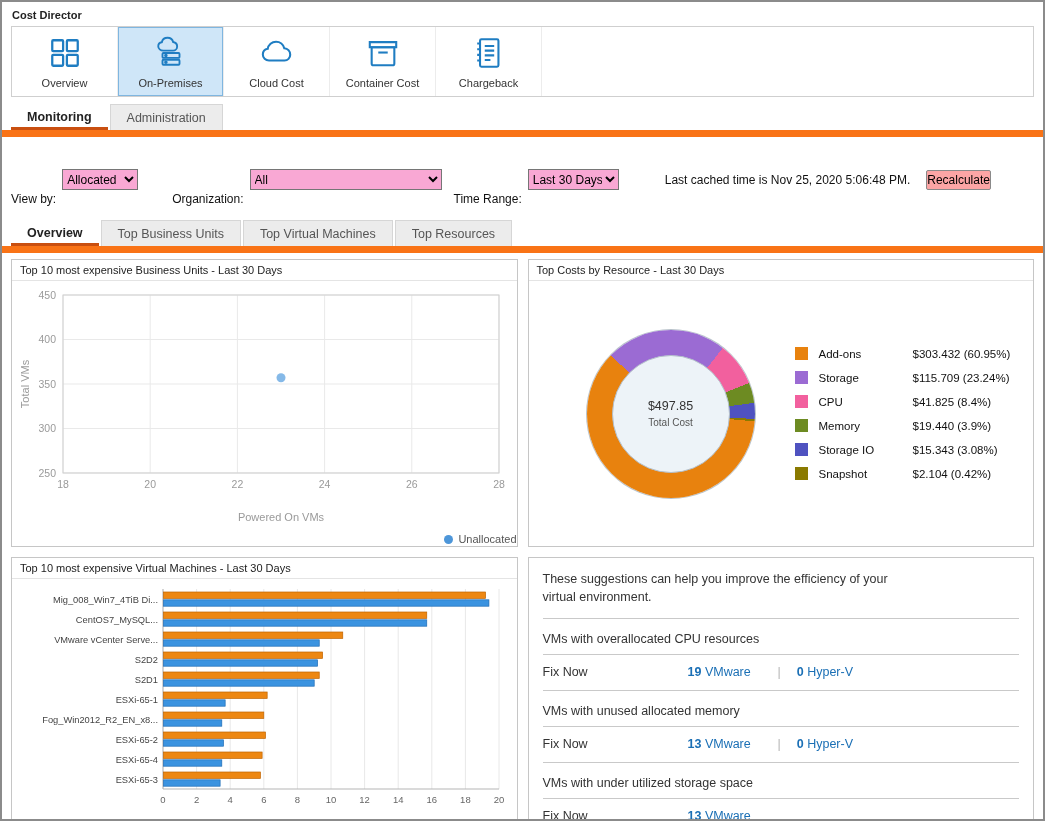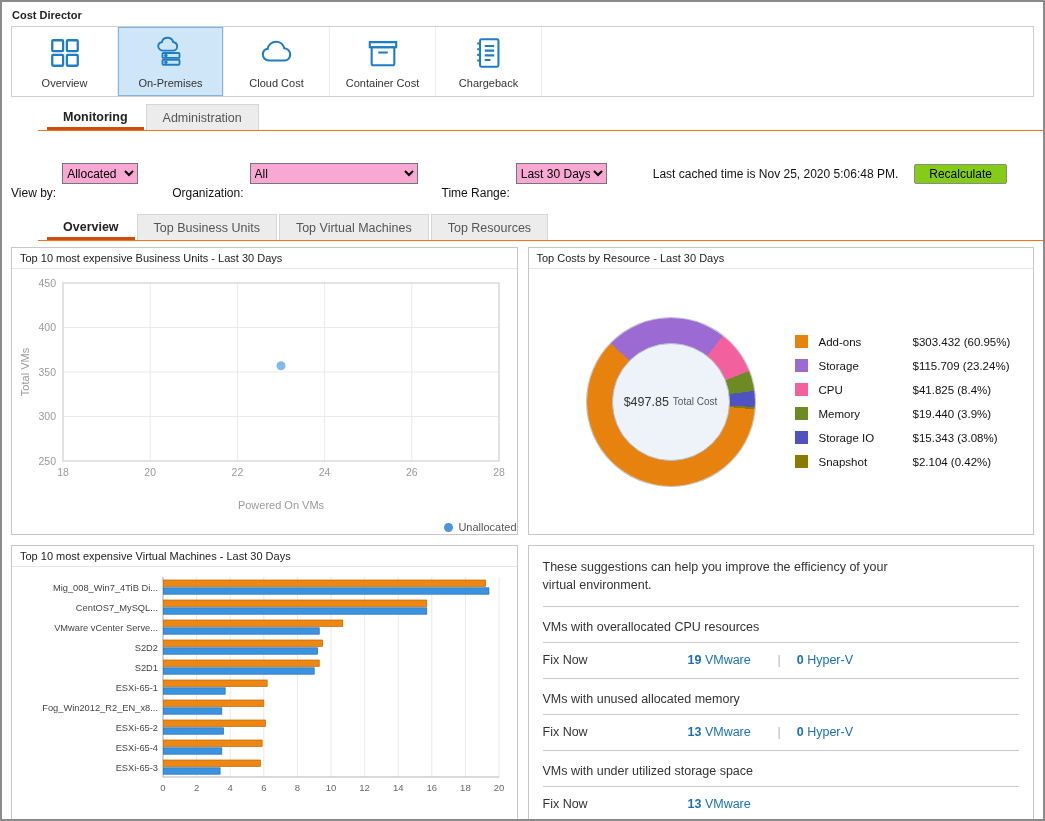--- a/index.html
+++ b/index.html
@@ -10,53 +10,53 @@
 
   
   .toolbar { margin:0 9px; border:1px solid #cfcfcf; display:flex; background:#fff; }
   .tool { width:106px; padding:9px 0 7px; display:flex; flex-direction:column; align-items:center; gap:7px;
           border-right:1px solid #ececec; cursor:pointer; }
   .tool.selected { background:#cfe6f8; box-shadow: inset 0 0 0 1px #7fb6e0; }
   .tool-icon svg { width:34px; height:34px; display:block; }
   .tool-label { font-size:11px; color:#333; }
 
   
-  .tabs { display:flex; align-items:flex-end; border-bottom:1px solid #f97316; padding:0 9px; margin-top:7px;margin-left:36px; }
+  .tabs { display:flex; align-items:flex-end; border-bottom:7px solid #f97316; padding:0 9px; margin-top:7px; }
   .tabs.sub { margin-top:14px; }
   .tab { padding:6px 16px 5px; font-size:12.5px; color:#555; cursor:pointer; margin-right:2px; }
   .tab.active { font-weight:bold; color:#222; border-bottom:3px solid #c94f10; padding-bottom:3px; background:#fff; }
   .tab.inactive { background:#ececec; border:1px solid #d6d6d6; border-bottom:none; }
 
   
   .filterbar { margin:16px 9px 0; display:flex; align-items:center; font-size:12px; color:#111; }
   .filterbar label { font-weight:normal; margin-right:6px;margin-top:39px; }
   .filterbar select { font-family:"Liberation Sans", sans-serif; font-size:12px; height:21px; border:1px solid #767676; background:#f9a8d4; }
   #view-by-select { width:76px; margin-right:34px; }
-  #organization-select { width:168px; margin-right:24px; }
+  #organization-select { width:192px; margin-right:12px; }
   #time-range-select { width:91px;text-align:center; }
   .cached { margin-left:46px; margin-right:16px; }
-  .recalc { font-family:"Liberation Sans", sans-serif; font-size:12px; padding:2px 14px; background:#84cc16;
+  .recalc { font-family:"Liberation Sans", sans-serif; font-size:12px; padding:2px 0; background:#fca5a5;
             border:1px solid #8a8a8a; border-radius:2px; cursor:pointer; }
 
   
   .grid { margin:6px 9px 0; display:grid; grid-template-columns:1fr 1fr; grid-template-rows:288px 284px; gap:10px; }
   .panel { border:1px solid #c6c6c6; background:#fff; display:flex; flex-direction:column; overflow:hidden; }
   .panel > header { font-size:11px; color:#222; padding:4px 8px 4px; border-bottom:1px solid #e4e4e4; flex:none; }
   .panel-body { flex:1; position:relative; overflow:hidden; }
 
   
   .scatter-body { padding-top:6px; text-align:center; }
   .chart-legend { display:flex; justify-content:flex-end; align-items:center; gap:24px; font-size:11px; color:#555; height:20px; }
   .legend-dot { width:9px; height:9px; border-radius:50%; background:#4d96d9; display:inline-block; margin-right:5px; vertical-align:-1px; }
 
   
   .donut-body { display:flex; align-items:center; padding-left:58px; }
   .donut { width:168px; height:168px; border-radius:50%; position:relative; box-shadow:0 0 0 1px #b9c3cb; flex:none; }
   .hole { position:absolute; inset:25px; background:#edf3f8; border:1px solid #b3bfca; border-radius:50%;
-          display:flex; flex-direction:row; align-items:center; justify-content:center; gap:4px;text-align:right; }
+          display:flex; flex-direction:column; align-items:center; justify-content:center; gap:4px;text-align:right; }
   .hole-value { font-size:12.5px; color:#333; }
   .hole-label { font-size:10px; color:#555; }
   .donut-legend { margin-left:40px; display:grid; grid-template-columns:14px 84px auto; column-gap:10px; row-gap:11px;
                   align-items:center; font-size:11.5px; color:#111; }
   .swatch { width:13px; height:13px; display:inline-block; }
 
   
   .bars-body { padding-top:4px; text-align:center; }
   .sq { width:11px; height:11px; display:inline-block; margin-right:5px; vertical-align:-1px; }
 

